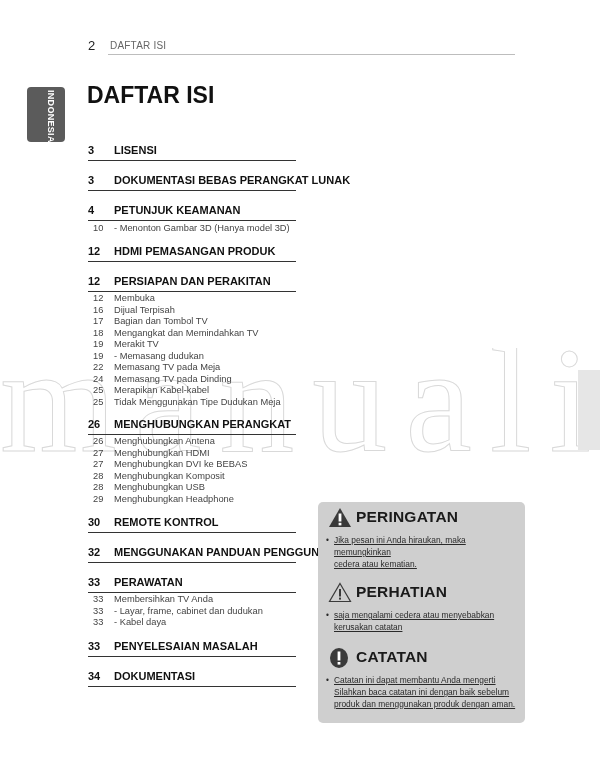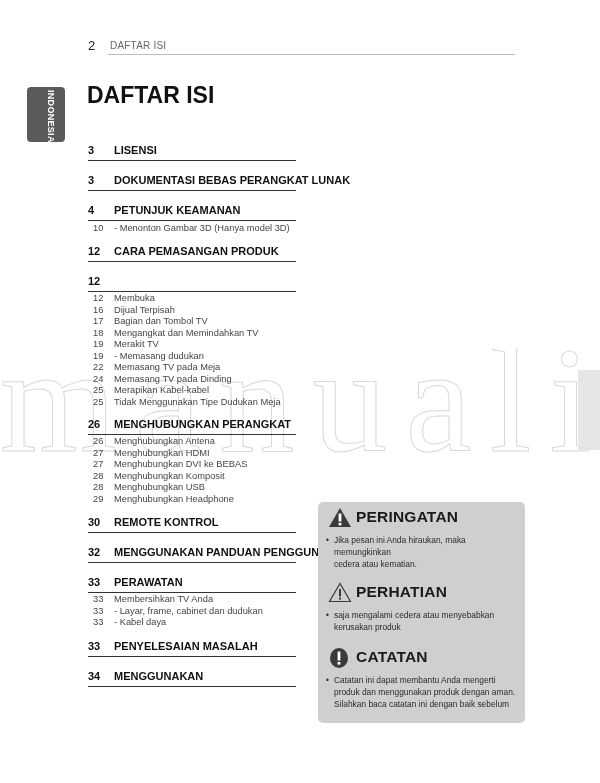--- a/index.html
+++ b/index.html
@@ -45,21 +45,21 @@
 
   .notice {
     position: absolute; left: 318px; top: 502px; width: 207px; height: 221px;
     background: #cfcfcf; border-radius: 5px;
   }
   .n-head { position: absolute; left: 10px; height: 22px; }
   .n-head .ic { position: absolute; left: 0; top: 0; }
   .n-head .t { position: absolute; left: 28px; top: 1px; font-size: 15.5px; font-weight: bold; color: #1a1a1a; white-space: nowrap; letter-spacing: 0.2px; }
   .n-body { position: absolute; left: 8px; width: 197px; font-size: 8.4px; line-height: 12px; color: #2a2a2a; }
   .n-body .b { position: absolute; left: 0; top: 0; }
-  .n-body .txt { margin-left: 8px; }
+  .n-body .txt { margin-left: 8px; text-decoration: underline; }
 </style>
 </head>
 <body>
 
 <div class="watermark">manuali</div>
 <div class="wm-bar"></div>
 
 <div class="header">
   <span class="pnum">2</span>
   <span class="ptitle">DAFTAR ISI</span>
@@ -88,25 +88,26 @@
     <span class="num">4</span>
     <span class="lbl">PETUNJUK KEAMANAN</span>
   </div>
   <div class="sub" style="top:223px">
     <span class="num">10</span>
     <span class="lbl">- Menonton Gambar 3D (Hanya model 3D)</span>
   </div>
 
   <div class="sec" style="top:245px">
     <span class="num">12</span>
-    <span class="lbl">CARA PEMASANGAN PRODUK</span>
+    <span class="lbl">HDMI PEMASANGAN PRODUK</span>
   </div>
 
   <div class="sec" style="top:275px">
     <span class="num">12</span>
+    <span class="lbl">PERSIAPAN DAN PERAKITAN</span>
   </div>
   <div class="sub" style="top:293px">
       <span class="num">12</span>
       <span class="lbl">Membuka</span>
     </div>
   <div class="sub" style="top:304.5px">
       <span class="num">16</span>
       <span class="lbl">Dijual Terpisah</span>
     </div>
   <div class="sub" style="top:316px">
@@ -198,21 +199,21 @@
       <span class="lbl"> - Kabel daya</span>
     </div>
 
   <div class="sec" style="top:640px">
     <span class="num">33</span>
     <span class="lbl">PENYELESAIAN MASALAH</span>
   </div>
 
   <div class="sec" style="top:670px">
     <span class="num">34</span>
-    <span class="lbl">MENGGUNAKAN</span>
+    <span class="lbl">DOKUMENTASI</span>
   </div>
 </div>
 
 <div class="notice">
 
   <div class="n-head" style="top:5px">
     <svg class="ic" width="24" height="21" viewBox="0 0 24 21">
       <polygon points="12,1 23,20 1,20" fill="#3a3a3a"></polygon>
       <rect x="10.6" y="6.5" width="2.8" height="8" fill="#fff"></rect>
       <rect x="10.6" y="15.8" width="2.8" height="2.6" fill="#fff"></rect>
@@ -232,33 +233,33 @@
       <polygon points="12,1.5 22.5,19.5 1.5,19.5" fill="none" stroke="#3a3a3a" stroke-width="1.2"></polygon>
       <rect x="11" y="7" width="2" height="7.5" fill="#3a3a3a"></rect>
       <rect x="11" y="15.6" width="2" height="2" fill="#3a3a3a"></rect>
     </svg>
     <span class="t">PERHATIAN</span>
   </div>
   <div class="n-body" style="top:107px">
     <span class="b">•</span>
     <div class="txt">
       <div>saja mengalami cedera atau menyebabkan</div>
-      <div>kerusakan produk</div>
+      <div>kerusakan catatan</div>
     </div>
   </div>
 
   <div class="n-head" style="top:145px">
     <svg class="ic" width="22" height="22" viewBox="0 0 22 22">
       <ellipse cx="11" cy="11" rx="9" ry="10" fill="#3a3a3a"></ellipse>
       <rect x="9.6" y="4.5" width="2.8" height="9" fill="#fff"></rect>
       <rect x="9.6" y="15" width="2.8" height="2.6" fill="#fff"></rect>
     </svg>
     <span class="t">CATATAN</span>
   </div>
   <div class="n-body" style="top:172px">
     <span class="b">•</span>
     <div class="txt">
       <div>Catatan ini dapat membantu Anda mengerti</div>
+      <div>Silahkan baca catatan ini dengan baik sebelum</div>
       <div>produk dan menggunakan produk dengan aman.</div>
-      <div>Silahkan baca catatan ini dengan baik sebelum</div>
     </div>
   </div>
 </div>
 
 </body></html>

